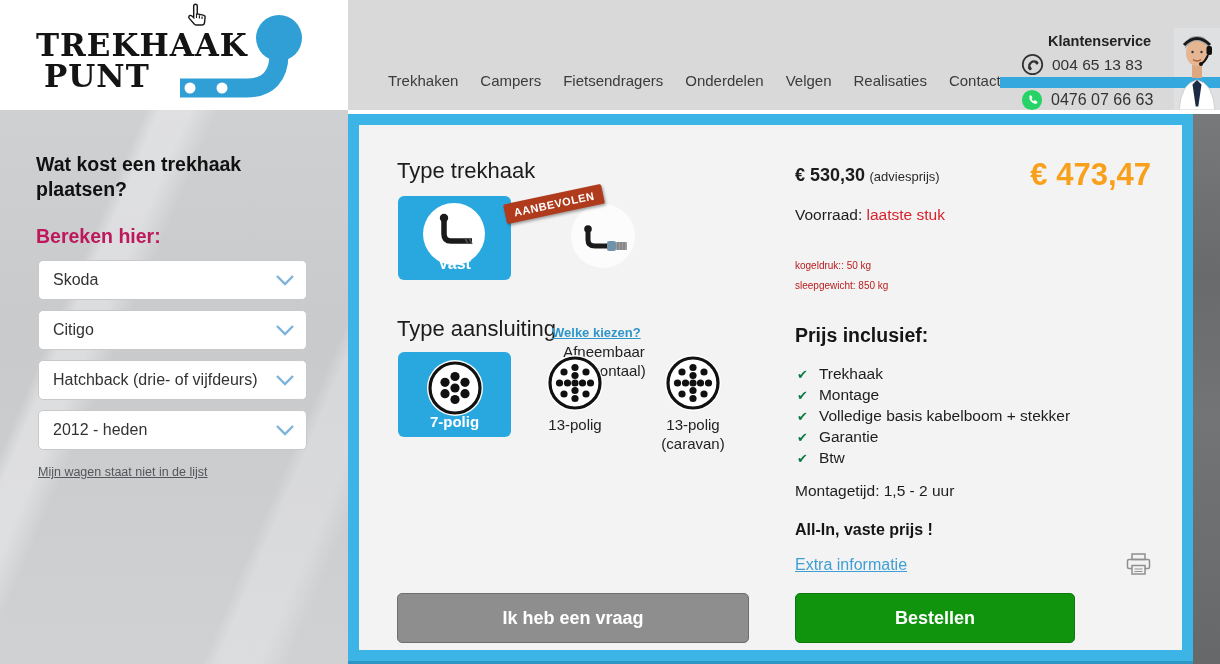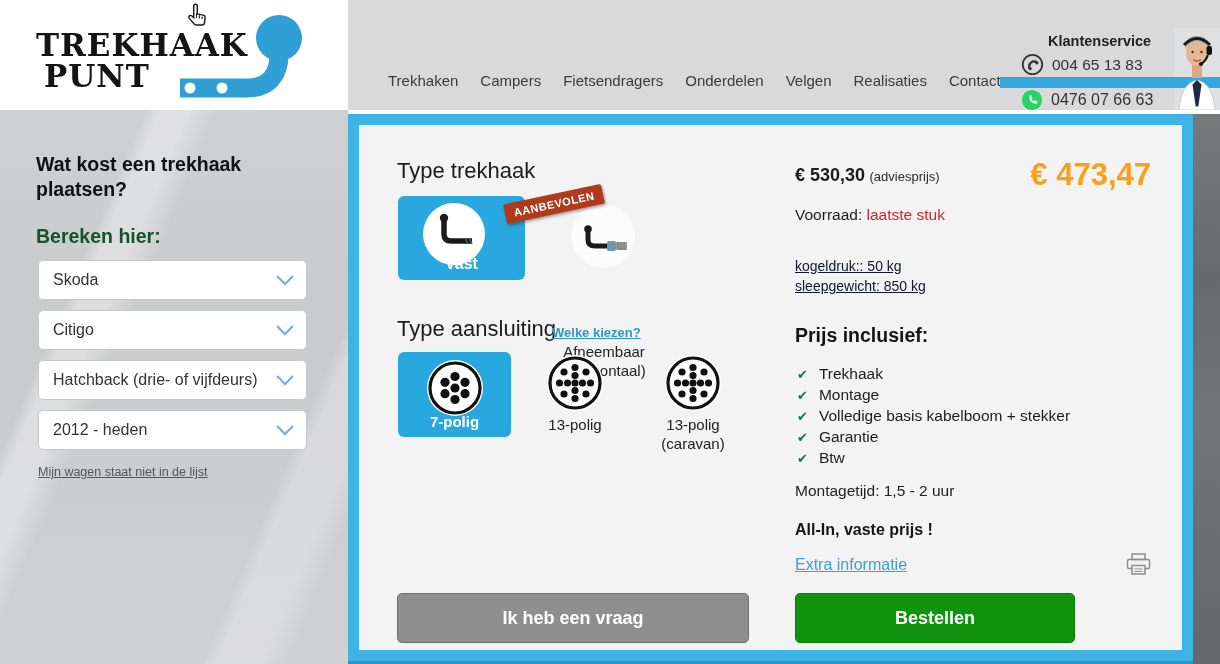--- a/index.html
+++ b/index.html
@@ -34,41 +34,41 @@
       linear-gradient(113deg, rgba(255,255,255,0.00) 0 10%, rgba(255,255,255,0.35) 11% 13%, rgba(255,255,255,0.0) 15% 30%, rgba(255,255,255,0.25) 31% 34%, rgba(255,255,255,0) 36% 60%, rgba(255,255,255,0.18) 62% 64%, rgba(255,255,255,0) 66%),
       linear-gradient(180deg,#cfd0d2 0%, #c9cacc 40%, #d0d1d3 100%);
   }
   .dark-strip { position:absolute; left:1193px; top:110px; width:27px; height:554px;
     background:linear-gradient(180deg,#78797b,#696a6c 30%,#737476 55%,#676869); }
   .white-gap { position:absolute; left:348px; top:110px; width:872px; height:4px; background:#ffffff; }
 
   
   .sidebar { position:absolute; left:0; top:110px; width:348px; height:554px; z-index:4; }
   .sb-title { position:absolute; left:36px; top:42px; width:250px; font-size:19.5px; font-weight:bold; color:#111; line-height:25px; }
-  .sb-sub { position:absolute; left:36px; top:115px; font-size:19.5px; font-weight:bold; color:#14532d; }
+  .sb-sub { position:absolute; left:36px; top:115px; font-size:19.5px; font-weight:bold; color:#be185d; }
   .select { position:absolute; left:38px; width:269px; height:40px; background:#fff; border:1px solid #c9c9c9; border-radius:5px; display:flex; align-items:center; padding:0 12px 0 14px; cursor:pointer; }
   .select span { font-size:16px; color:#333; flex:1; white-space:nowrap; overflow:hidden; }
   .sel-0 { top:150px; } .sel-1 { top:200px; } .sel-2 { top:250px; } .sel-3 { top:300px; }
   .sb-link { position:absolute; left:38px; top:355px; font-size:12.5px; color:#55565a; text-decoration:underline; }
 
   
   .panel { position:absolute; left:348px; top:114px; width:845px; height:547px; border:11px solid #3db4e6; background:#f3f3f4; z-index:4; }
   .panel-bottom-line { position:absolute; left:348px; top:661px; width:845px; height:3px; background:#2e96c4; z-index:4; }
   .panel-in { position:relative; width:100%; height:100%; }
 
   .h-section { position:absolute; font-size:22px; font-weight:normal; color:#1c1c1c; }
   .h-tt { left:38px; top:33px; }
   .h-ta { left:38px; top:191px; }
   .help-link { position:absolute; left:193px; top:200px; font-size:13px; font-weight:bold; color:#2e96c8; text-decoration:underline; }
 
   .tile { position:absolute; border-radius:6px; background:#29a8e0; cursor:pointer; }
   .tile .circ { position:absolute; background:#fff; border-radius:50%; }
   .tile .tlabel { position:absolute; left:0; right:0; bottom:7px; text-align:center; color:#fff; font-weight:bold; }
 
-  .tile-vast { left:39px; top:71px; width:127px; height:84px; }
+  .tile-vast { left:39px; top:71px; width:113px; height:84px; }
   .tile-vast .circ { left:25px; top:7px; width:62px; height:62px; }
   .tile-vast .tlabel { font-size:16px; }
 
   .opt-afneembaar { position:absolute; left:179px; top:79px; width:132px; cursor:pointer; }
   .opt-afneembaar .circ { position:absolute; left:33px; top:0; width:64px; height:64px; background:#fcfcfc; border-radius:50%; }
   .opt-afneembaar .olabel { position:absolute; left:0; top:138px; width:132px; text-align:center; font-size:15px; color:#222; line-height:19px; }
   .badge { position:absolute; left:-34px; top:-10px; transform:rotate(-12deg); background:#b03a1c; color:#fff; font-size:11px; font-weight:bold; letter-spacing:.5px; padding:4px 9px; border-radius:2px; box-shadow:1px 2px 3px rgba(0,0,0,.35); }
 
   .tile-7p { left:39px; top:227px; width:113px; height:85px; }
   .tile-7p .circ { left:29px; top:8px; width:56px; height:56px; }
@@ -84,21 +84,21 @@
   .btn-question { left:38px; width:352px; background:#8e8e8e; border:1px solid #6e6e6e; }
   .btn-order { left:436px; width:280px; background:#10940e; border:1px solid #0c7a0b; }
 
   
   .price-row { position:absolute; left:436px; top:40px; width:356px; }
   .advice { font-size:18px; font-weight:bold; color:#1b1b1b; }
   .advice-sfx { font-size:13px; color:#2a2a2a; }
   .big-price { float:right; font-size:31px; font-weight:bold; color:#f9a01b; margin-top:-8px; }
   .stock { position:absolute; left:436px; top:81px; font-size:15.5px; color:#1d1d1d; }
   .stock b { font-weight:normal; color:#d6232b; }
-  .specs { position:absolute; left:436px; top:131px; font-size:14px; line-height:20px; color:#0f172a;text-decoration:underline; }
+  .specs { position:absolute; left:436px; top:131px; font-size:10px; line-height:20px; color:#b91c1c; }
   .incl-h { position:absolute; left:436px; top:199px; font-size:19.5px; font-weight:bold; color:#151515; }
   .incl-list { position:absolute; left:438px; top:239px; list-style:none; }
   .incl-list li { font-size:15.5px; line-height:20px; color:#1d1d1d; }
   .incl-list .chk { color:#0b7b42; font-size:13px; margin-right:11px; }
   .montage { position:absolute; left:436px; top:357px; font-size:15.5px; color:#1d1d1d; }
   .all-in { position:absolute; left:436px; top:396px; font-size:16px; font-weight:bold; color:#151515; }
   .extra-link { position:absolute; left:436px; top:431px; font-size:16px; color:#3f9fd4; text-decoration:underline; }
   .printer { position:absolute; left:767px; top:428px; cursor:pointer; }
 </style>
 </head>

